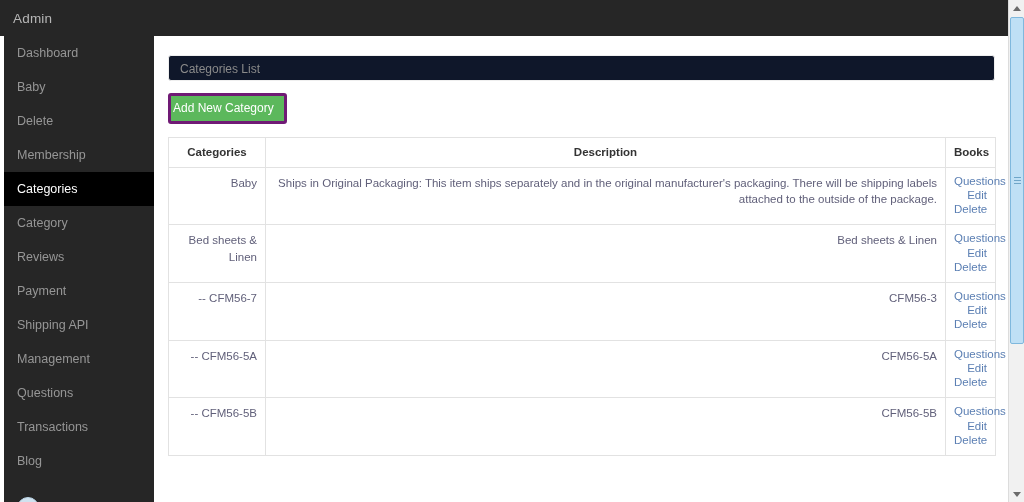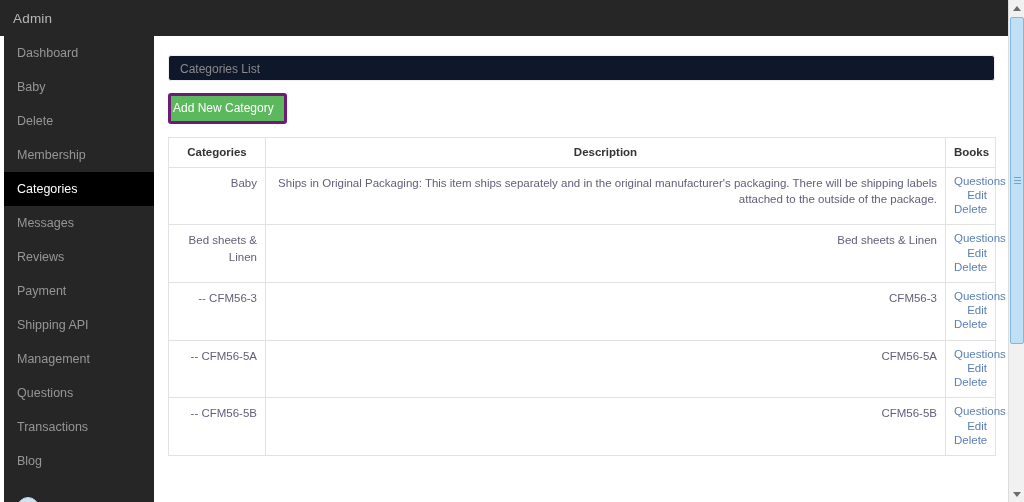--- a/index.html
+++ b/index.html
@@ -147,21 +147,21 @@
     <span class="topbar-brand">Admin</span>
   </div>
 
   <div class="sidebar">
     <div id="nav-list">
         <div class="nav-item">Dashboard</div>
         <div class="nav-item">Baby</div>
         <div class="nav-item">Delete</div>
         <div class="nav-item">Membership</div>
         <div class="nav-item active">Categories</div>
-        <div class="nav-item">Messages</div>
+        <div class="nav-item">Category</div>
         <div class="nav-item">Reviews</div>
         <div class="nav-item">Payment</div>
         <div class="nav-item">Shipping API</div>
         <div class="nav-item">Management</div>
         <div class="nav-item">Questions</div>
         <div class="nav-item">Transactions</div>
         <div class="nav-item">Blog</div>
       </div>
     <div class="avatar"></div>
   </div>
@@ -199,21 +199,21 @@
             <tr class="row-std">
               <td>Bed sheets &amp; Linen</td>
               <td>Bed sheets &amp; Linen</td>
               <td class="act">
                 <a>Questions</a>
                 <a>Edit</a>
                 <a>Delete</a>
               </td>
             </tr>
             <tr class="row-std">
-              <td>-- CFM56-3</td>
+              <td>-- CFM56-7</td>
               <td>CFM56-3</td>
               <td class="act">
                 <a>Questions</a>
                 <a>Edit</a>
                 <a>Delete</a>
               </td>
             </tr>
             <tr class="row-std">
               <td>-- CFM56-5A</td>
               <td>CFM56-5A</td>

